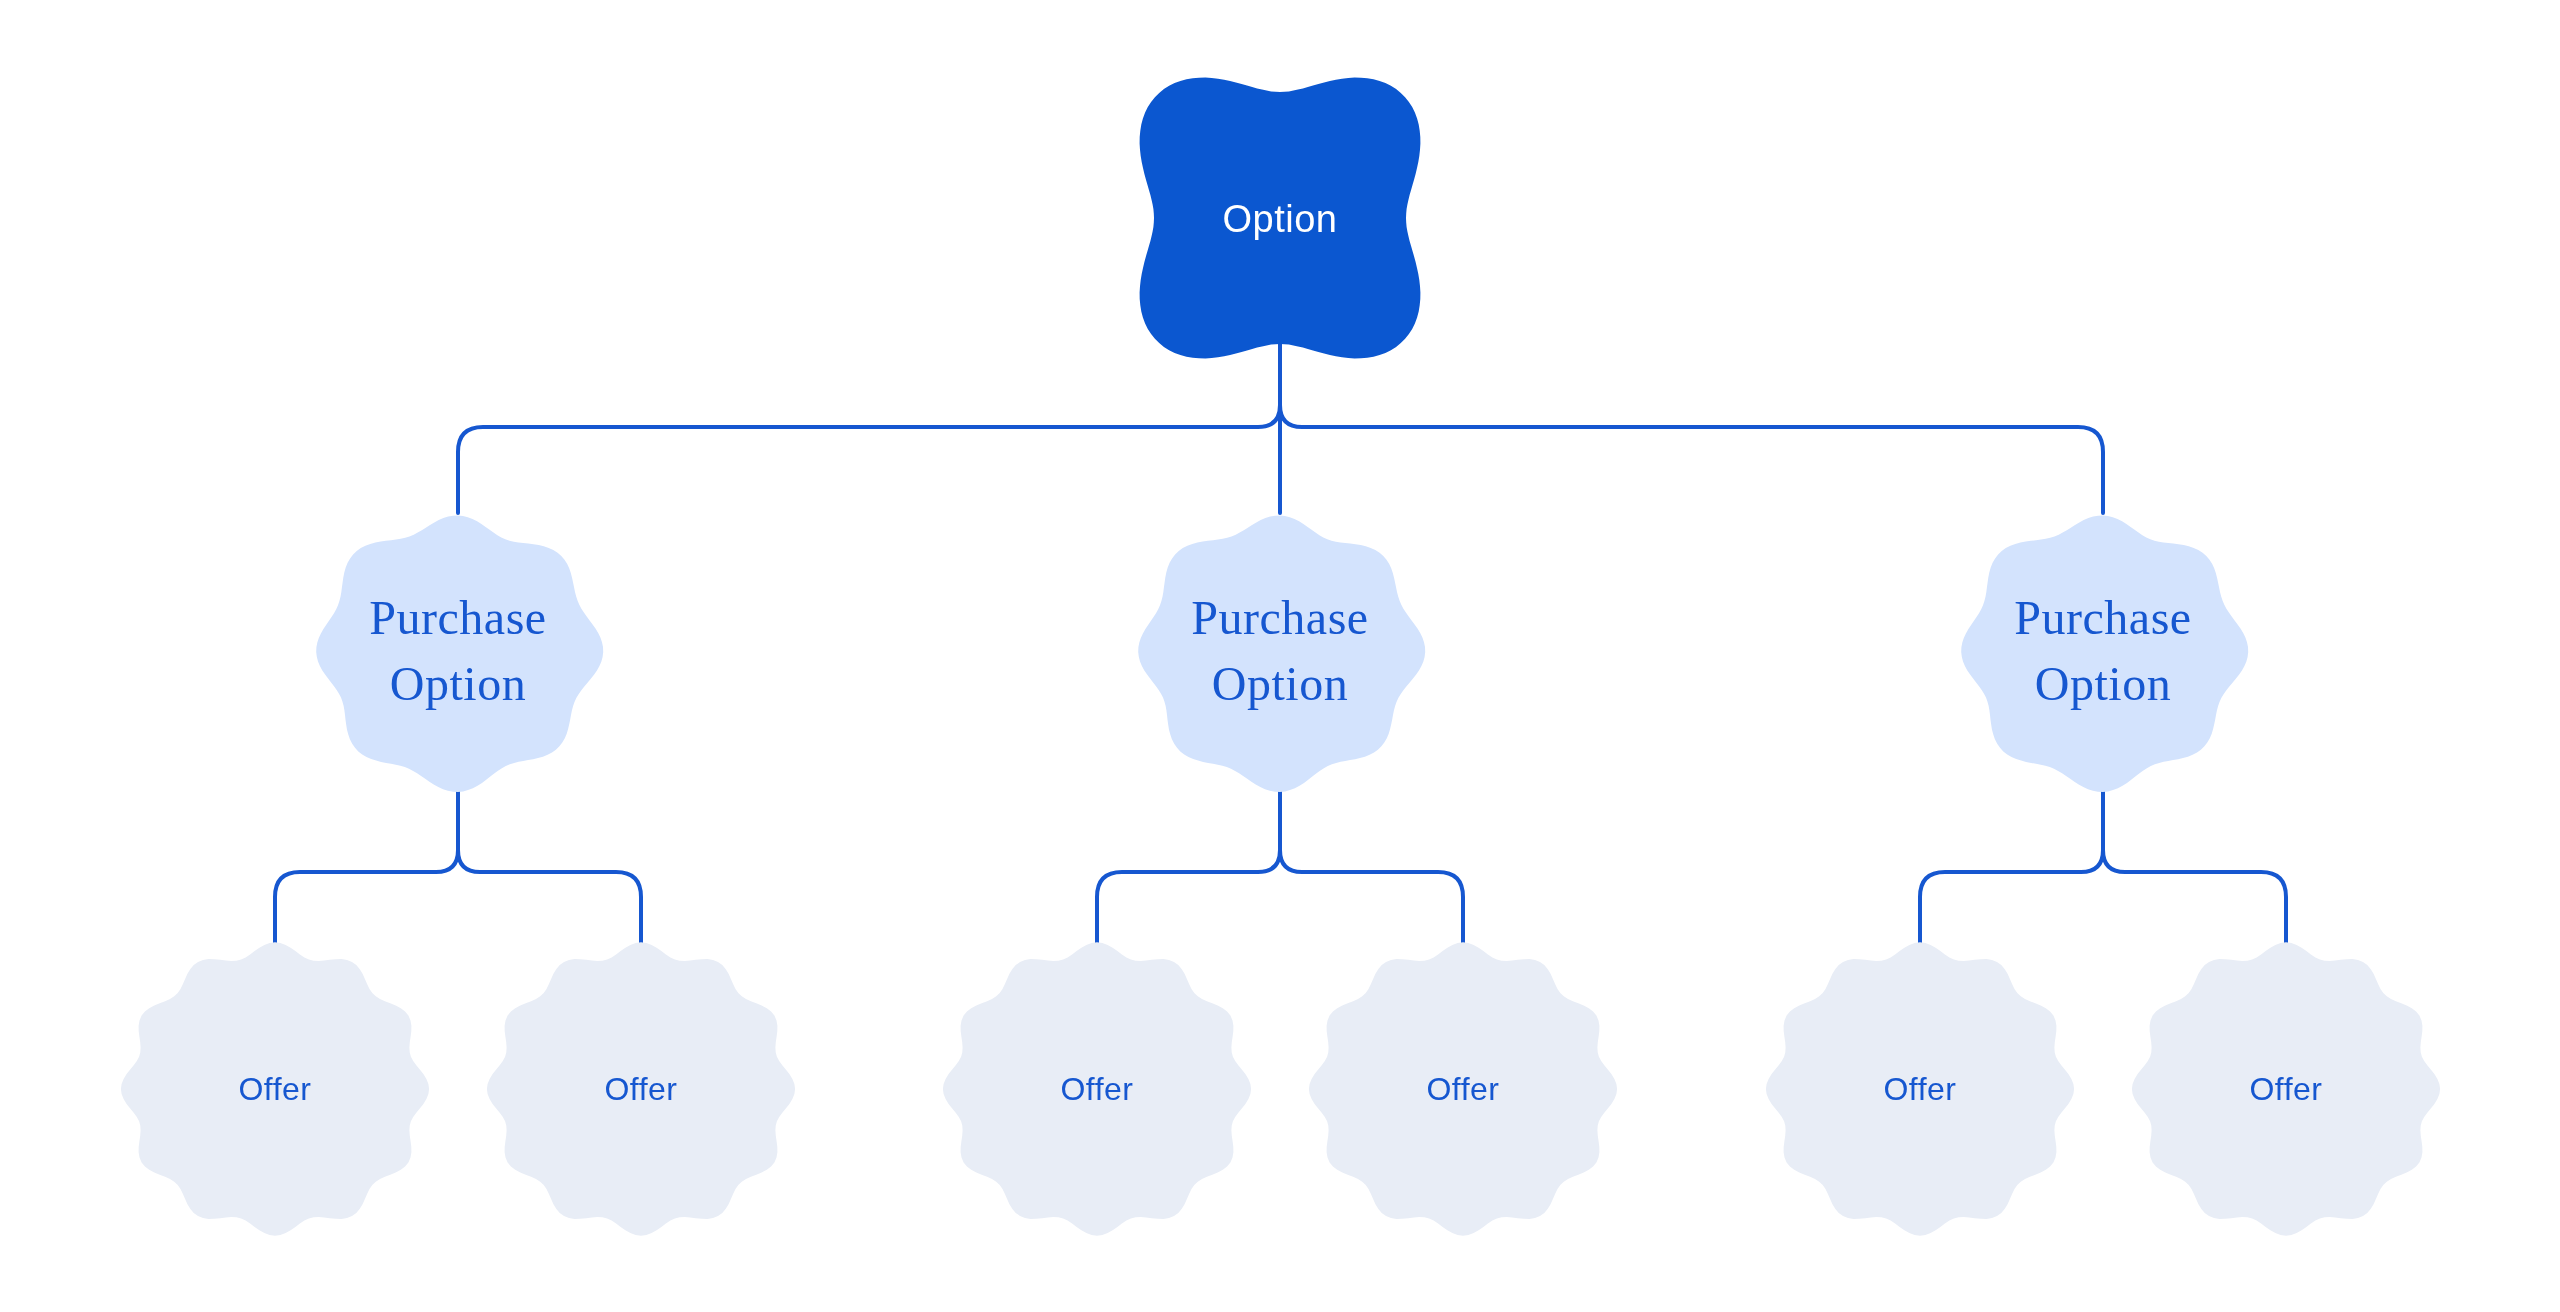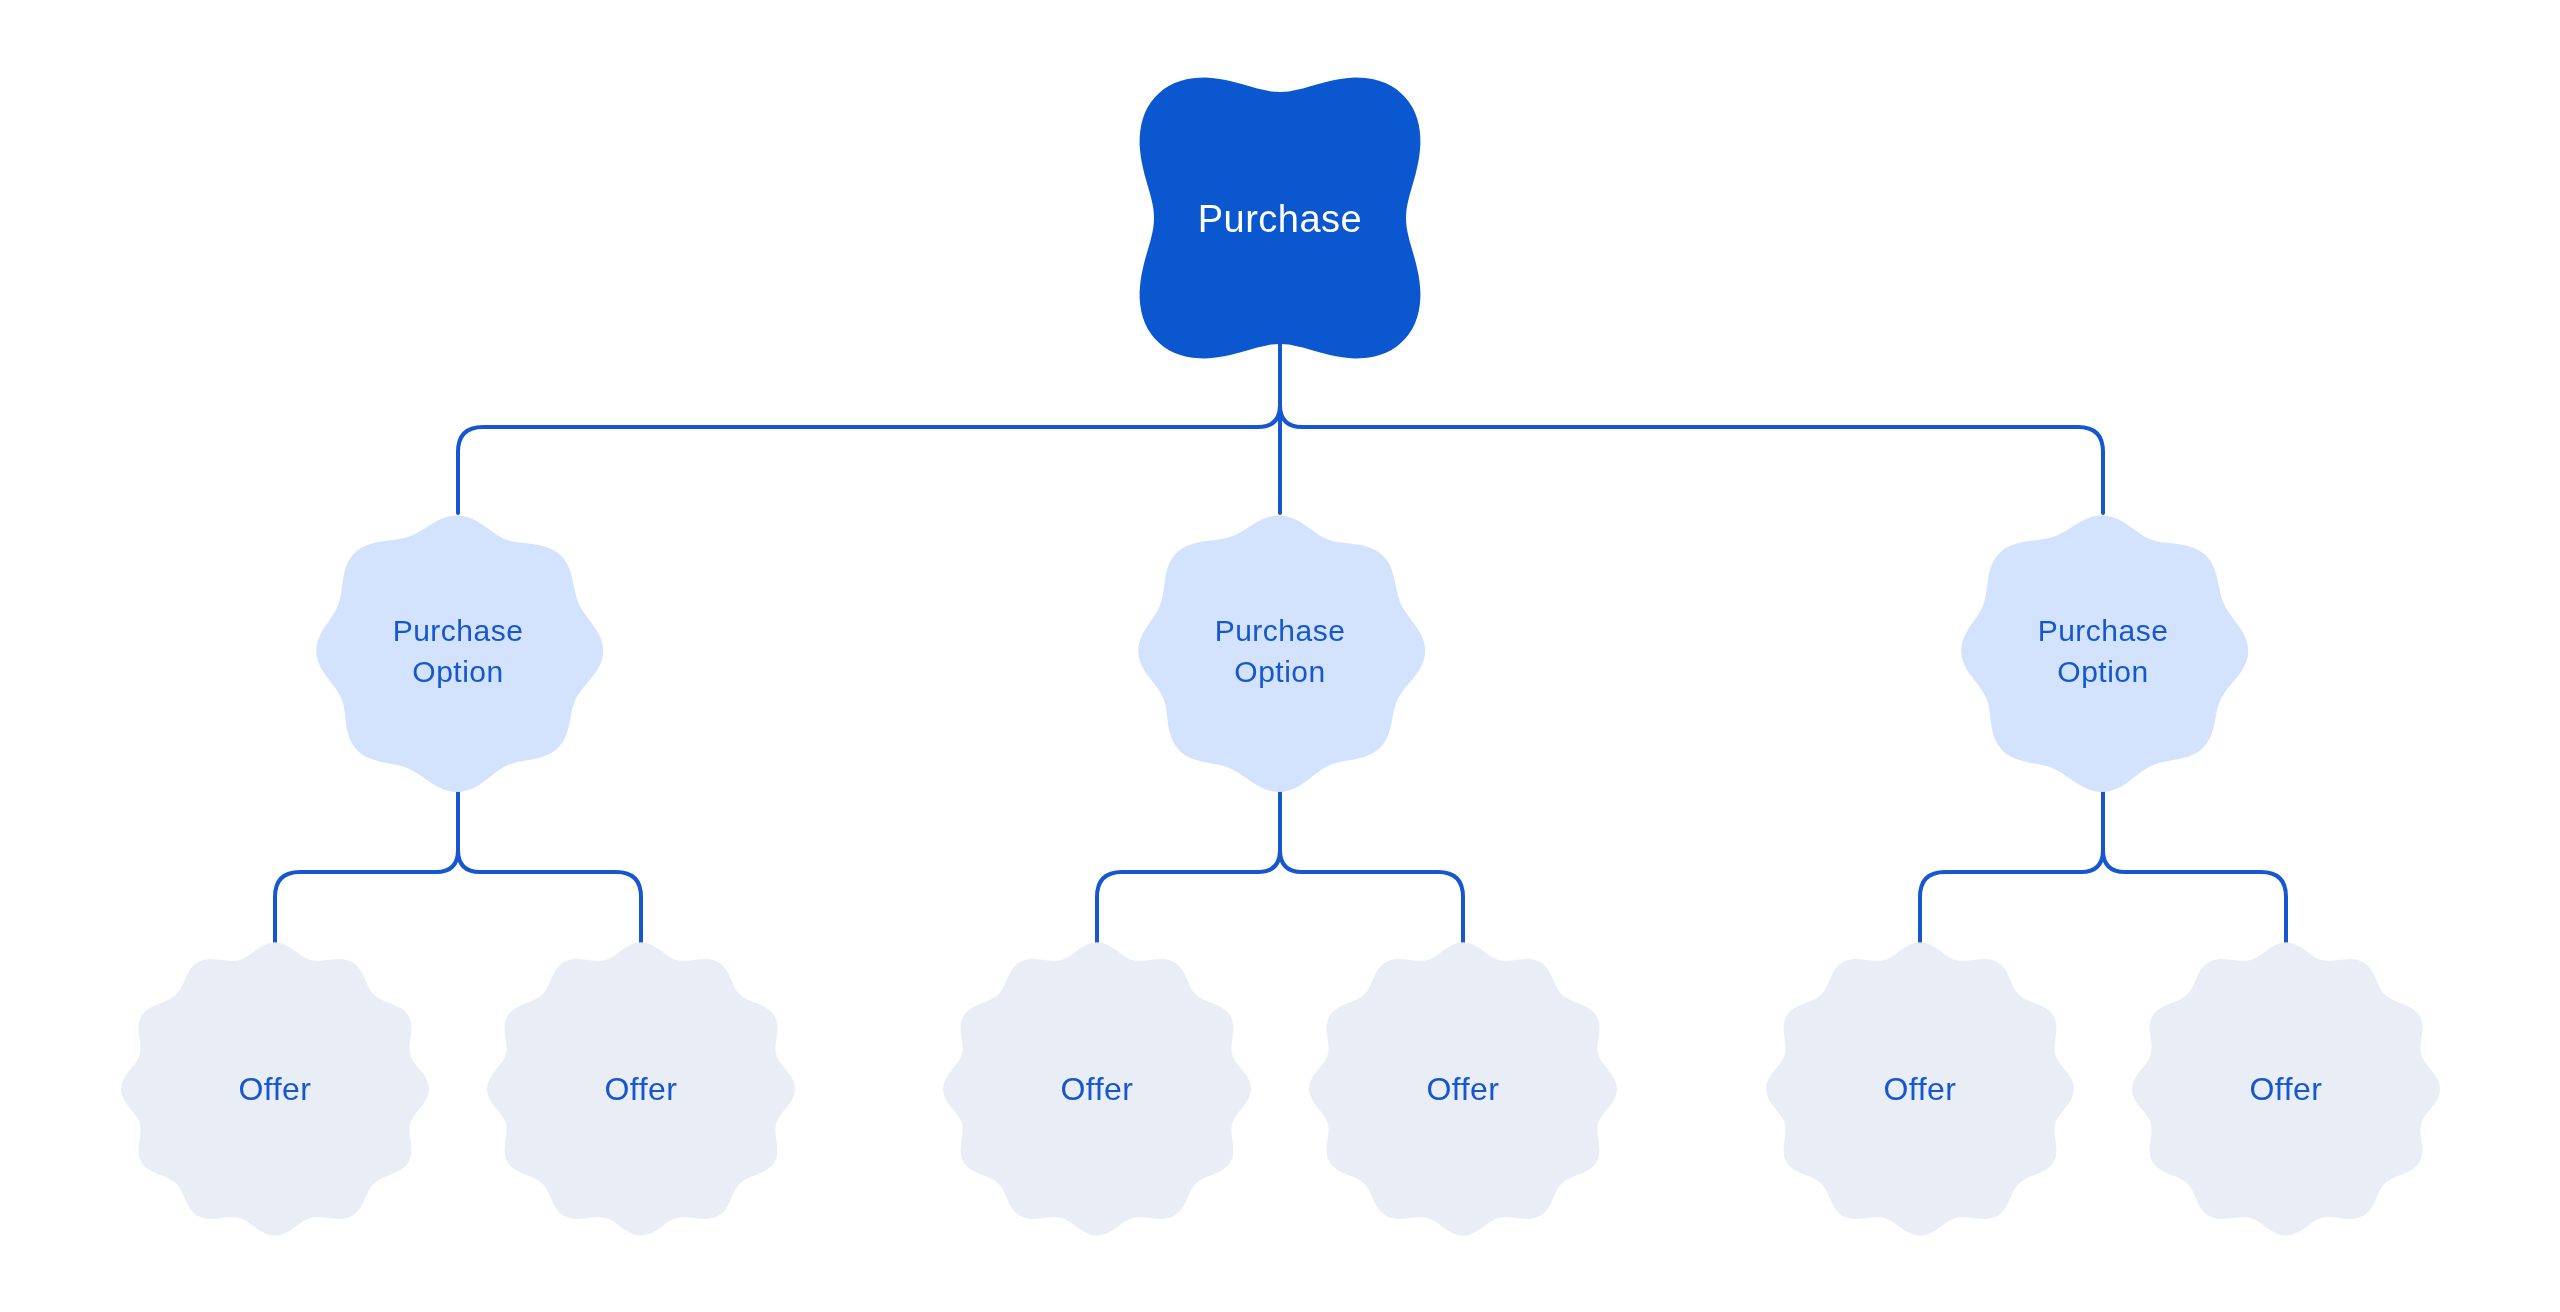--- a/index.html
+++ b/index.html
@@ -36,23 +36,24 @@
     letter-spacing:0.5px;
     white-space:normal;
   }
   .product-label{
     color:var(--product-text);
     font-size:38px;
     width:240px;
   }
   .po-label{
     color:var(--accent);
-    font-size:30px;
+    font-size:48px;
     line-height:1.38;
     width:195px;
+    font-family:Liberation Serif, serif;
   }
   .offer-label{
     color:var(--accent);
     font-size:32px;
     width:240px;
   }
 </style>
 </head>
 <body>
 
@@ -73,21 +74,21 @@
       <path d="M1425.2,652.0L1424.6,656.9L1423.3,661.7L1421.3,666.3L1418.8,670.8L1415.8,675.1L1412.6,679.1L1409.3,683.1L1406.1,686.8L1403.2,690.6L1400.6,694.3L1398.3,698.1L1396.5,702.0L1395.1,706.1L1393.9,710.4L1393.0,714.9L1392.2,719.5L1391.2,724.3L1390.1,729.1L1388.7,733.8L1386.8,738.3L1384.3,742.5L1381.4,746.3L1377.9,749.7L1374.0,752.5L1369.6,754.8L1364.9,756.7L1360.0,758.1L1355.1,759.2L1350.1,760.1L1345.3,760.9L1340.6,761.8L1336.2,762.9L1331.9,764.3L1327.8,766.0L1323.9,768.2L1320.0,770.7L1316.2,773.6L1312.3,776.6L1308.2,779.8L1304.0,782.9L1299.5,785.7L1294.9,788.2L1290.0,790.1L1285.1,791.4L1280.0,791.9L1274.9,791.7L1269.9,790.8L1265.0,789.2L1260.3,787.0L1255.7,784.5L1251.4,781.7L1247.2,778.8L1243.1,775.9L1239.1,773.3L1235.1,770.9L1231.0,768.8L1226.8,767.1L1222.4,765.8L1217.8,764.7L1213.0,763.8L1208.1,762.9L1203.1,761.9L1198.1,760.6L1193.2,759.0L1188.5,757.0L1184.2,754.5L1180.3,751.4L1177.0,747.8L1174.2,743.8L1171.9,739.3L1170.3,734.6L1169.0,729.7L1168.2,724.7L1167.5,719.7L1167.0,714.9L1166.4,710.2L1165.6,705.8L1164.4,701.6L1163.0,697.6L1161.0,693.7L1158.7,690.0L1156.0,686.2L1153.1,682.5L1150.1,678.6L1147.1,674.6L1144.3,670.4L1141.9,666.0L1140.0,661.4L1138.8,656.8L1138.2,652.0L1138.4,647.2L1139.3,642.5L1140.8,637.9L1142.9,633.4L1145.4,629.1L1148.1,625.0L1150.8,621.0L1153.5,617.1L1156.0,613.2L1158.2,609.3L1160.0,605.3L1161.4,601.1L1162.5,596.8L1163.3,592.2L1163.9,587.5L1164.6,582.5L1165.3,577.5L1166.3,572.4L1167.7,567.5L1169.6,562.8L1172.1,558.4L1175.1,554.4L1178.7,550.9L1182.8,548.0L1187.4,545.7L1192.3,543.9L1197.4,542.5L1202.7,541.6L1207.9,540.8L1213.0,540.2L1218.0,539.6L1222.7,538.8L1227.2,537.8L1231.5,536.4L1235.7,534.7L1239.7,532.6L1243.8,530.3L1247.8,527.7L1252.0,525.0L1256.3,522.4L1260.7,520.0L1265.4,518.0L1270.2,516.5L1275.1,515.7L1280.0,515.5L1284.9,516.0L1289.8,517.2L1294.5,519.0L1299.1,521.3L1303.4,524.0L1307.6,526.9L1311.6,529.8L1315.5,532.6L1319.4,535.2L1323.3,537.4L1327.3,539.2L1331.5,540.7L1335.8,541.7L1340.4,542.5L1345.3,543.1L1350.3,543.6L1355.5,544.2L1360.7,545.1L1365.8,546.2L1370.7,547.9L1375.3,550.0L1379.6,552.7L1383.3,555.9L1386.5,559.7L1389.1,563.8L1391.2,568.3L1392.8,573.0L1394.1,577.9L1395.1,582.7L1396.1,587.5L1397.0,592.1L1398.2,596.5L1399.6,600.7L1401.3,604.8L1403.4,608.7L1405.9,612.6L1408.7,616.5L1411.6,620.4L1414.6,624.4L1417.5,628.6L1420.2,633.0L1422.4,637.6L1424.0,642.3L1425.0,647.1Z" class="blob-po"></path>
       <path d="M2248.2,652.0L2247.6,656.9L2246.3,661.7L2244.3,666.3L2241.8,670.8L2238.8,675.1L2235.6,679.1L2232.3,683.1L2229.1,686.8L2226.2,690.6L2223.6,694.3L2221.3,698.1L2219.5,702.0L2218.1,706.1L2216.9,710.4L2216.0,714.9L2215.2,719.5L2214.2,724.3L2213.1,729.1L2211.7,733.8L2209.8,738.3L2207.3,742.5L2204.4,746.3L2200.9,749.7L2197.0,752.5L2192.6,754.8L2187.9,756.7L2183.0,758.1L2178.1,759.2L2173.1,760.1L2168.3,760.9L2163.6,761.8L2159.2,762.9L2154.9,764.3L2150.8,766.0L2146.9,768.2L2143.0,770.7L2139.2,773.6L2135.3,776.6L2131.2,779.8L2127.0,782.9L2122.5,785.7L2117.9,788.2L2113.0,790.1L2108.1,791.4L2103.0,791.9L2097.9,791.7L2092.9,790.8L2088.0,789.2L2083.3,787.0L2078.7,784.5L2074.4,781.7L2070.2,778.8L2066.1,775.9L2062.1,773.3L2058.1,770.9L2054.0,768.8L2049.8,767.1L2045.4,765.8L2040.8,764.7L2036.0,763.8L2031.1,762.9L2026.1,761.9L2021.1,760.6L2016.2,759.0L2011.5,757.0L2007.2,754.5L2003.3,751.4L2000.0,747.8L1997.2,743.8L1994.9,739.3L1993.3,734.6L1992.0,729.7L1991.2,724.7L1990.5,719.7L1990.0,714.9L1989.4,710.2L1988.6,705.8L1987.4,701.6L1986.0,697.6L1984.0,693.7L1981.7,690.0L1979.0,686.2L1976.1,682.5L1973.1,678.6L1970.1,674.6L1967.3,670.4L1964.9,666.0L1963.0,661.4L1961.8,656.8L1961.2,652.0L1961.4,647.2L1962.3,642.5L1963.8,637.9L1965.9,633.4L1968.4,629.1L1971.1,625.0L1973.8,621.0L1976.5,617.1L1979.0,613.2L1981.2,609.3L1983.0,605.3L1984.4,601.1L1985.5,596.8L1986.3,592.2L1986.9,587.5L1987.6,582.5L1988.3,577.5L1989.3,572.4L1990.7,567.5L1992.6,562.8L1995.1,558.4L1998.1,554.4L2001.7,550.9L2005.8,548.0L2010.4,545.7L2015.3,543.9L2020.4,542.5L2025.7,541.6L2030.9,540.8L2036.0,540.2L2041.0,539.6L2045.7,538.8L2050.2,537.8L2054.5,536.4L2058.7,534.7L2062.7,532.6L2066.8,530.3L2070.8,527.7L2075.0,525.0L2079.3,522.4L2083.7,520.0L2088.4,518.0L2093.2,516.5L2098.1,515.7L2103.0,515.5L2107.9,516.0L2112.8,517.2L2117.5,519.0L2122.1,521.3L2126.4,524.0L2130.6,526.9L2134.6,529.8L2138.5,532.6L2142.4,535.2L2146.3,537.4L2150.3,539.2L2154.5,540.7L2158.8,541.7L2163.4,542.5L2168.3,543.1L2173.3,543.6L2178.5,544.2L2183.7,545.1L2188.8,546.2L2193.7,547.9L2198.3,550.0L2202.6,552.7L2206.3,555.9L2209.5,559.7L2212.1,563.8L2214.2,568.3L2215.8,573.0L2217.1,577.9L2218.1,582.7L2219.1,587.5L2220.0,592.1L2221.2,596.5L2222.6,600.7L2224.3,604.8L2226.4,608.7L2228.9,612.6L2231.7,616.5L2234.6,620.4L2237.6,624.4L2240.5,628.6L2243.2,633.0L2245.4,637.6L2247.0,642.3L2248.0,647.1Z" class="blob-po"></path>
       <path d="M429.1,1089.0L428.4,1094.1L426.4,1099.1L423.4,1103.9L419.8,1108.4L416.3,1112.7L413.2,1117.0L410.9,1121.3L409.7,1125.8L409.4,1130.6L409.8,1135.7L410.6,1141.2L411.3,1146.8L411.4,1152.3L410.5,1157.6L408.4,1162.4L405.1,1166.4L400.8,1169.8L395.7,1172.5L390.3,1174.8L384.9,1176.8L380.0,1179.0L375.8,1181.7L372.3,1185.0L369.5,1189.0L367.2,1193.7L365.0,1198.8L362.7,1203.9L359.8,1208.8L356.3,1212.9L352.0,1216.1L347.0,1218.0L341.5,1218.9L335.7,1218.8L329.8,1218.2L324.1,1217.4L318.7,1217.0L313.6,1217.3L308.9,1218.5L304.4,1220.6L299.9,1223.6L295.4,1226.9L290.6,1230.3L285.6,1233.1L280.4,1235.1L275.0,1235.7L269.6,1235.1L264.4,1233.1L259.4,1230.3L254.6,1226.9L250.1,1223.6L245.6,1220.6L241.1,1218.5L236.4,1217.3L231.3,1217.0L225.9,1217.4L220.2,1218.2L214.3,1218.8L208.5,1218.9L203.0,1218.0L198.0,1216.1L193.7,1212.9L190.2,1208.8L187.3,1203.9L185.0,1198.8L182.8,1193.7L180.5,1189.0L177.7,1185.0L174.2,1181.7L170.0,1179.0L165.1,1176.8L159.7,1174.8L154.3,1172.5L149.2,1169.8L144.9,1166.4L141.6,1162.4L139.5,1157.6L138.6,1152.3L138.7,1146.8L139.4,1141.2L140.2,1135.7L140.6,1130.6L140.3,1125.8L139.1,1121.3L136.8,1117.0L133.7,1112.7L130.2,1108.4L126.6,1103.9L123.6,1099.1L121.6,1094.1L120.9,1089.0L121.6,1083.9L123.6,1078.9L126.6,1074.1L130.2,1069.6L133.7,1065.3L136.8,1061.0L139.1,1056.7L140.3,1052.2L140.6,1047.4L140.2,1042.3L139.4,1036.8L138.7,1031.2L138.6,1025.7L139.5,1020.4L141.6,1015.6L144.9,1011.6L149.2,1008.2L154.3,1005.5L159.7,1003.2L165.1,1001.2L170.0,999.0L174.2,996.3L177.7,993.0L180.5,989.0L182.8,984.3L185.0,979.2L187.3,974.1L190.2,969.2L193.7,965.1L198.0,961.9L203.0,960.0L208.5,959.1L214.3,959.2L220.2,959.8L225.9,960.6L231.3,961.0L236.4,960.7L241.1,959.5L245.6,957.4L250.1,954.4L254.6,951.1L259.4,947.7L264.4,944.9L269.6,942.9L275.0,942.3L280.4,942.9L285.6,944.9L290.6,947.7L295.4,951.1L299.9,954.4L304.4,957.4L308.9,959.5L313.6,960.7L318.7,961.0L324.1,960.6L329.8,959.8L335.7,959.2L341.5,959.1L347.0,960.0L352.0,961.9L356.3,965.1L359.8,969.2L362.7,974.1L365.0,979.2L367.2,984.3L369.5,989.0L372.3,993.0L375.8,996.3L380.0,999.0L384.9,1001.2L390.3,1003.2L395.7,1005.5L400.8,1008.2L405.1,1011.6L408.4,1015.6L410.5,1020.4L411.4,1025.7L411.3,1031.2L410.6,1036.8L409.8,1042.3L409.4,1047.4L409.7,1052.2L410.9,1056.7L413.2,1061.0L416.3,1065.3L419.8,1069.6L423.4,1074.1L426.4,1078.9L428.4,1083.9Z" class="blob-offer"></path>
       <path d="M795.1,1089.0L794.4,1094.1L792.4,1099.1L789.4,1103.9L785.8,1108.4L782.3,1112.7L779.2,1117.0L776.9,1121.3L775.7,1125.8L775.4,1130.6L775.8,1135.7L776.6,1141.2L777.3,1146.8L777.4,1152.3L776.5,1157.6L774.4,1162.4L771.1,1166.4L766.8,1169.8L761.7,1172.5L756.3,1174.8L750.9,1176.8L746.0,1179.0L741.8,1181.7L738.3,1185.0L735.5,1189.0L733.2,1193.7L731.0,1198.8L728.7,1203.9L725.8,1208.8L722.3,1212.9L718.0,1216.1L713.0,1218.0L707.5,1218.9L701.7,1218.8L695.8,1218.2L690.1,1217.4L684.7,1217.0L679.6,1217.3L674.9,1218.5L670.4,1220.6L665.9,1223.6L661.4,1226.9L656.6,1230.3L651.6,1233.1L646.4,1235.1L641.0,1235.7L635.6,1235.1L630.4,1233.1L625.4,1230.3L620.6,1226.9L616.1,1223.6L611.6,1220.6L607.1,1218.5L602.4,1217.3L597.3,1217.0L591.9,1217.4L586.2,1218.2L580.3,1218.8L574.5,1218.9L569.0,1218.0L564.0,1216.1L559.7,1212.9L556.2,1208.8L553.3,1203.9L551.0,1198.8L548.8,1193.7L546.5,1189.0L543.7,1185.0L540.2,1181.7L536.0,1179.0L531.1,1176.8L525.7,1174.8L520.3,1172.5L515.2,1169.8L510.9,1166.4L507.6,1162.4L505.5,1157.6L504.6,1152.3L504.7,1146.8L505.4,1141.2L506.2,1135.7L506.6,1130.6L506.3,1125.8L505.1,1121.3L502.8,1117.0L499.7,1112.7L496.2,1108.4L492.6,1103.9L489.6,1099.1L487.6,1094.1L486.9,1089.0L487.6,1083.9L489.6,1078.9L492.6,1074.1L496.2,1069.6L499.7,1065.3L502.8,1061.0L505.1,1056.7L506.3,1052.2L506.6,1047.4L506.2,1042.3L505.4,1036.8L504.7,1031.2L504.6,1025.7L505.5,1020.4L507.6,1015.6L510.9,1011.6L515.2,1008.2L520.3,1005.5L525.7,1003.2L531.1,1001.2L536.0,999.0L540.2,996.3L543.7,993.0L546.5,989.0L548.8,984.3L551.0,979.2L553.3,974.1L556.2,969.2L559.7,965.1L564.0,961.9L569.0,960.0L574.5,959.1L580.3,959.2L586.2,959.8L591.9,960.6L597.3,961.0L602.4,960.7L607.1,959.5L611.6,957.4L616.1,954.4L620.6,951.1L625.4,947.7L630.4,944.9L635.6,942.9L641.0,942.3L646.4,942.9L651.6,944.9L656.6,947.7L661.4,951.1L665.9,954.4L670.4,957.4L674.9,959.5L679.6,960.7L684.7,961.0L690.1,960.6L695.8,959.8L701.7,959.2L707.5,959.1L713.0,960.0L718.0,961.9L722.3,965.1L725.8,969.2L728.7,974.1L731.0,979.2L733.2,984.3L735.5,989.0L738.3,993.0L741.8,996.3L746.0,999.0L750.9,1001.2L756.3,1003.2L761.7,1005.5L766.8,1008.2L771.1,1011.6L774.4,1015.6L776.5,1020.4L777.4,1025.7L777.3,1031.2L776.6,1036.8L775.8,1042.3L775.4,1047.4L775.7,1052.2L776.9,1056.7L779.2,1061.0L782.3,1065.3L785.8,1069.6L789.4,1074.1L792.4,1078.9L794.4,1083.9Z" class="blob-offer"></path>
       <path d="M1251.1,1089.0L1250.4,1094.1L1248.4,1099.1L1245.4,1103.9L1241.8,1108.4L1238.3,1112.7L1235.2,1117.0L1232.9,1121.3L1231.7,1125.8L1231.4,1130.6L1231.8,1135.7L1232.6,1141.2L1233.3,1146.8L1233.4,1152.3L1232.5,1157.6L1230.4,1162.4L1227.1,1166.4L1222.8,1169.8L1217.7,1172.5L1212.3,1174.8L1206.9,1176.8L1202.0,1179.0L1197.8,1181.7L1194.3,1185.0L1191.5,1189.0L1189.2,1193.7L1187.0,1198.8L1184.7,1203.9L1181.8,1208.8L1178.3,1212.9L1174.0,1216.1L1169.0,1218.0L1163.5,1218.9L1157.7,1218.8L1151.8,1218.2L1146.1,1217.4L1140.7,1217.0L1135.6,1217.3L1130.9,1218.5L1126.4,1220.6L1121.9,1223.6L1117.4,1226.9L1112.6,1230.3L1107.6,1233.1L1102.4,1235.1L1097.0,1235.7L1091.6,1235.1L1086.4,1233.1L1081.4,1230.3L1076.6,1226.9L1072.1,1223.6L1067.6,1220.6L1063.1,1218.5L1058.4,1217.3L1053.3,1217.0L1047.9,1217.4L1042.2,1218.2L1036.3,1218.8L1030.5,1218.9L1025.0,1218.0L1020.0,1216.1L1015.7,1212.9L1012.2,1208.8L1009.3,1203.9L1007.0,1198.8L1004.8,1193.7L1002.5,1189.0L999.7,1185.0L996.2,1181.7L992.0,1179.0L987.1,1176.8L981.7,1174.8L976.3,1172.5L971.2,1169.8L966.9,1166.4L963.6,1162.4L961.5,1157.6L960.6,1152.3L960.7,1146.8L961.4,1141.2L962.2,1135.7L962.6,1130.6L962.3,1125.8L961.1,1121.3L958.8,1117.0L955.7,1112.7L952.2,1108.4L948.6,1103.9L945.6,1099.1L943.6,1094.1L942.9,1089.0L943.6,1083.9L945.6,1078.9L948.6,1074.1L952.2,1069.6L955.7,1065.3L958.8,1061.0L961.1,1056.7L962.3,1052.2L962.6,1047.4L962.2,1042.3L961.4,1036.8L960.7,1031.2L960.6,1025.7L961.5,1020.4L963.6,1015.6L966.9,1011.6L971.2,1008.2L976.3,1005.5L981.7,1003.2L987.1,1001.2L992.0,999.0L996.2,996.3L999.7,993.0L1002.5,989.0L1004.8,984.3L1007.0,979.2L1009.3,974.1L1012.2,969.2L1015.7,965.1L1020.0,961.9L1025.0,960.0L1030.5,959.1L1036.3,959.2L1042.2,959.8L1047.9,960.6L1053.3,961.0L1058.4,960.7L1063.1,959.5L1067.6,957.4L1072.1,954.4L1076.6,951.1L1081.4,947.7L1086.4,944.9L1091.6,942.9L1097.0,942.3L1102.4,942.9L1107.6,944.9L1112.6,947.7L1117.4,951.1L1121.9,954.4L1126.4,957.4L1130.9,959.5L1135.6,960.7L1140.7,961.0L1146.1,960.6L1151.8,959.8L1157.7,959.2L1163.5,959.1L1169.0,960.0L1174.0,961.9L1178.3,965.1L1181.8,969.2L1184.7,974.1L1187.0,979.2L1189.2,984.3L1191.5,989.0L1194.3,993.0L1197.8,996.3L1202.0,999.0L1206.9,1001.2L1212.3,1003.2L1217.7,1005.5L1222.8,1008.2L1227.1,1011.6L1230.4,1015.6L1232.5,1020.4L1233.4,1025.7L1233.3,1031.2L1232.6,1036.8L1231.8,1042.3L1231.4,1047.4L1231.7,1052.2L1232.9,1056.7L1235.2,1061.0L1238.3,1065.3L1241.8,1069.6L1245.4,1074.1L1248.4,1078.9L1250.4,1083.9Z" class="blob-offer"></path>
       <path d="M1617.1,1089.0L1616.4,1094.1L1614.4,1099.1L1611.4,1103.9L1607.8,1108.4L1604.3,1112.7L1601.2,1117.0L1598.9,1121.3L1597.7,1125.8L1597.4,1130.6L1597.8,1135.7L1598.6,1141.2L1599.3,1146.8L1599.4,1152.3L1598.5,1157.6L1596.4,1162.4L1593.1,1166.4L1588.8,1169.8L1583.7,1172.5L1578.3,1174.8L1572.9,1176.8L1568.0,1179.0L1563.8,1181.7L1560.3,1185.0L1557.5,1189.0L1555.2,1193.7L1553.0,1198.8L1550.7,1203.9L1547.8,1208.8L1544.3,1212.9L1540.0,1216.1L1535.0,1218.0L1529.5,1218.9L1523.7,1218.8L1517.8,1218.2L1512.1,1217.4L1506.7,1217.0L1501.6,1217.3L1496.9,1218.5L1492.4,1220.6L1487.9,1223.6L1483.4,1226.9L1478.6,1230.3L1473.6,1233.1L1468.4,1235.1L1463.0,1235.7L1457.6,1235.1L1452.4,1233.1L1447.4,1230.3L1442.6,1226.9L1438.1,1223.6L1433.6,1220.6L1429.1,1218.5L1424.4,1217.3L1419.3,1217.0L1413.9,1217.4L1408.2,1218.2L1402.3,1218.8L1396.5,1218.9L1391.0,1218.0L1386.0,1216.1L1381.7,1212.9L1378.2,1208.8L1375.3,1203.9L1373.0,1198.8L1370.8,1193.7L1368.5,1189.0L1365.7,1185.0L1362.2,1181.7L1358.0,1179.0L1353.1,1176.8L1347.7,1174.8L1342.3,1172.5L1337.2,1169.8L1332.9,1166.4L1329.6,1162.4L1327.5,1157.6L1326.6,1152.3L1326.7,1146.8L1327.4,1141.2L1328.2,1135.7L1328.6,1130.6L1328.3,1125.8L1327.1,1121.3L1324.8,1117.0L1321.7,1112.7L1318.2,1108.4L1314.6,1103.9L1311.6,1099.1L1309.6,1094.1L1308.9,1089.0L1309.6,1083.9L1311.6,1078.9L1314.6,1074.1L1318.2,1069.6L1321.7,1065.3L1324.8,1061.0L1327.1,1056.7L1328.3,1052.2L1328.6,1047.4L1328.2,1042.3L1327.4,1036.8L1326.7,1031.2L1326.6,1025.7L1327.5,1020.4L1329.6,1015.6L1332.9,1011.6L1337.2,1008.2L1342.3,1005.5L1347.7,1003.2L1353.1,1001.2L1358.0,999.0L1362.2,996.3L1365.7,993.0L1368.5,989.0L1370.8,984.3L1373.0,979.2L1375.3,974.1L1378.2,969.2L1381.7,965.1L1386.0,961.9L1391.0,960.0L1396.5,959.1L1402.3,959.2L1408.2,959.8L1413.9,960.6L1419.3,961.0L1424.4,960.7L1429.1,959.5L1433.6,957.4L1438.1,954.4L1442.6,951.1L1447.4,947.7L1452.4,944.9L1457.6,942.9L1463.0,942.3L1468.4,942.9L1473.6,944.9L1478.6,947.7L1483.4,951.1L1487.9,954.4L1492.4,957.4L1496.9,959.5L1501.6,960.7L1506.7,961.0L1512.1,960.6L1517.8,959.8L1523.7,959.2L1529.5,959.1L1535.0,960.0L1540.0,961.9L1544.3,965.1L1547.8,969.2L1550.7,974.1L1553.0,979.2L1555.2,984.3L1557.5,989.0L1560.3,993.0L1563.8,996.3L1568.0,999.0L1572.9,1001.2L1578.3,1003.2L1583.7,1005.5L1588.8,1008.2L1593.1,1011.6L1596.4,1015.6L1598.5,1020.4L1599.4,1025.7L1599.3,1031.2L1598.6,1036.8L1597.8,1042.3L1597.4,1047.4L1597.7,1052.2L1598.9,1056.7L1601.2,1061.0L1604.3,1065.3L1607.8,1069.6L1611.4,1074.1L1614.4,1078.9L1616.4,1083.9Z" class="blob-offer"></path>
       <path d="M2074.1,1089.0L2073.4,1094.1L2071.4,1099.1L2068.4,1103.9L2064.8,1108.4L2061.3,1112.7L2058.2,1117.0L2055.9,1121.3L2054.7,1125.8L2054.4,1130.6L2054.8,1135.7L2055.6,1141.2L2056.3,1146.8L2056.4,1152.3L2055.5,1157.6L2053.4,1162.4L2050.1,1166.4L2045.8,1169.8L2040.7,1172.5L2035.3,1174.8L2029.9,1176.8L2025.0,1179.0L2020.8,1181.7L2017.3,1185.0L2014.5,1189.0L2012.2,1193.7L2010.0,1198.8L2007.7,1203.9L2004.8,1208.8L2001.3,1212.9L1997.0,1216.1L1992.0,1218.0L1986.5,1218.9L1980.7,1218.8L1974.8,1218.2L1969.1,1217.4L1963.7,1217.0L1958.6,1217.3L1953.9,1218.5L1949.4,1220.6L1944.9,1223.6L1940.4,1226.9L1935.6,1230.3L1930.6,1233.1L1925.4,1235.1L1920.0,1235.7L1914.6,1235.1L1909.4,1233.1L1904.4,1230.3L1899.6,1226.9L1895.1,1223.6L1890.6,1220.6L1886.1,1218.5L1881.4,1217.3L1876.3,1217.0L1870.9,1217.4L1865.2,1218.2L1859.3,1218.8L1853.5,1218.9L1848.0,1218.0L1843.0,1216.1L1838.7,1212.9L1835.2,1208.8L1832.3,1203.9L1830.0,1198.8L1827.8,1193.7L1825.5,1189.0L1822.7,1185.0L1819.2,1181.7L1815.0,1179.0L1810.1,1176.8L1804.7,1174.8L1799.3,1172.5L1794.2,1169.8L1789.9,1166.4L1786.6,1162.4L1784.5,1157.6L1783.6,1152.3L1783.7,1146.8L1784.4,1141.2L1785.2,1135.7L1785.6,1130.6L1785.3,1125.8L1784.1,1121.3L1781.8,1117.0L1778.7,1112.7L1775.2,1108.4L1771.6,1103.9L1768.6,1099.1L1766.6,1094.1L1765.9,1089.0L1766.6,1083.9L1768.6,1078.9L1771.6,1074.1L1775.2,1069.6L1778.7,1065.3L1781.8,1061.0L1784.1,1056.7L1785.3,1052.2L1785.6,1047.4L1785.2,1042.3L1784.4,1036.8L1783.7,1031.2L1783.6,1025.7L1784.5,1020.4L1786.6,1015.6L1789.9,1011.6L1794.2,1008.2L1799.3,1005.5L1804.7,1003.2L1810.1,1001.2L1815.0,999.0L1819.2,996.3L1822.7,993.0L1825.5,989.0L1827.8,984.3L1830.0,979.2L1832.3,974.1L1835.2,969.2L1838.7,965.1L1843.0,961.9L1848.0,960.0L1853.5,959.1L1859.3,959.2L1865.2,959.8L1870.9,960.6L1876.3,961.0L1881.4,960.7L1886.1,959.5L1890.6,957.4L1895.1,954.4L1899.6,951.1L1904.4,947.7L1909.4,944.9L1914.6,942.9L1920.0,942.3L1925.4,942.9L1930.6,944.9L1935.6,947.7L1940.4,951.1L1944.9,954.4L1949.4,957.4L1953.9,959.5L1958.6,960.7L1963.7,961.0L1969.1,960.6L1974.8,959.8L1980.7,959.2L1986.5,959.1L1992.0,960.0L1997.0,961.9L2001.3,965.1L2004.8,969.2L2007.7,974.1L2010.0,979.2L2012.2,984.3L2014.5,989.0L2017.3,993.0L2020.8,996.3L2025.0,999.0L2029.9,1001.2L2035.3,1003.2L2040.7,1005.5L2045.8,1008.2L2050.1,1011.6L2053.4,1015.6L2055.5,1020.4L2056.4,1025.7L2056.3,1031.2L2055.6,1036.8L2054.8,1042.3L2054.4,1047.4L2054.7,1052.2L2055.9,1056.7L2058.2,1061.0L2061.3,1065.3L2064.8,1069.6L2068.4,1074.1L2071.4,1078.9L2073.4,1083.9Z" class="blob-offer"></path>
       <path d="M2440.1,1089.0L2439.4,1094.1L2437.4,1099.1L2434.4,1103.9L2430.8,1108.4L2427.3,1112.7L2424.2,1117.0L2421.9,1121.3L2420.7,1125.8L2420.4,1130.6L2420.8,1135.7L2421.6,1141.2L2422.3,1146.8L2422.4,1152.3L2421.5,1157.6L2419.4,1162.4L2416.1,1166.4L2411.8,1169.8L2406.7,1172.5L2401.3,1174.8L2395.9,1176.8L2391.0,1179.0L2386.8,1181.7L2383.3,1185.0L2380.5,1189.0L2378.2,1193.7L2376.0,1198.8L2373.7,1203.9L2370.8,1208.8L2367.3,1212.9L2363.0,1216.1L2358.0,1218.0L2352.5,1218.9L2346.7,1218.8L2340.8,1218.2L2335.1,1217.4L2329.7,1217.0L2324.6,1217.3L2319.9,1218.5L2315.4,1220.6L2310.9,1223.6L2306.4,1226.9L2301.6,1230.3L2296.6,1233.1L2291.4,1235.1L2286.0,1235.7L2280.6,1235.1L2275.4,1233.1L2270.4,1230.3L2265.6,1226.9L2261.1,1223.6L2256.6,1220.6L2252.1,1218.5L2247.4,1217.3L2242.3,1217.0L2236.9,1217.4L2231.2,1218.2L2225.3,1218.8L2219.5,1218.9L2214.0,1218.0L2209.0,1216.1L2204.7,1212.9L2201.2,1208.8L2198.3,1203.9L2196.0,1198.8L2193.8,1193.7L2191.5,1189.0L2188.7,1185.0L2185.2,1181.7L2181.0,1179.0L2176.1,1176.8L2170.7,1174.8L2165.3,1172.5L2160.2,1169.8L2155.9,1166.4L2152.6,1162.4L2150.5,1157.6L2149.6,1152.3L2149.7,1146.8L2150.4,1141.2L2151.2,1135.7L2151.6,1130.6L2151.3,1125.8L2150.1,1121.3L2147.8,1117.0L2144.7,1112.7L2141.2,1108.4L2137.6,1103.9L2134.6,1099.1L2132.6,1094.1L2131.9,1089.0L2132.6,1083.9L2134.6,1078.9L2137.6,1074.1L2141.2,1069.6L2144.7,1065.3L2147.8,1061.0L2150.1,1056.7L2151.3,1052.2L2151.6,1047.4L2151.2,1042.3L2150.4,1036.8L2149.7,1031.2L2149.6,1025.7L2150.5,1020.4L2152.6,1015.6L2155.9,1011.6L2160.2,1008.2L2165.3,1005.5L2170.7,1003.2L2176.1,1001.2L2181.0,999.0L2185.2,996.3L2188.7,993.0L2191.5,989.0L2193.8,984.3L2196.0,979.2L2198.3,974.1L2201.2,969.2L2204.7,965.1L2209.0,961.9L2214.0,960.0L2219.5,959.1L2225.3,959.2L2231.2,959.8L2236.9,960.6L2242.3,961.0L2247.4,960.7L2252.1,959.5L2256.6,957.4L2261.1,954.4L2265.6,951.1L2270.4,947.7L2275.4,944.9L2280.6,942.9L2286.0,942.3L2291.4,942.9L2296.6,944.9L2301.6,947.7L2306.4,951.1L2310.9,954.4L2315.4,957.4L2319.9,959.5L2324.6,960.7L2329.7,961.0L2335.1,960.6L2340.8,959.8L2346.7,959.2L2352.5,959.1L2358.0,960.0L2363.0,961.9L2367.3,965.1L2370.8,969.2L2373.7,974.1L2376.0,979.2L2378.2,984.3L2380.5,989.0L2383.3,993.0L2386.8,996.3L2391.0,999.0L2395.9,1001.2L2401.3,1003.2L2406.7,1005.5L2411.8,1008.2L2416.1,1011.6L2419.4,1015.6L2421.5,1020.4L2422.4,1025.7L2422.3,1031.2L2421.6,1036.8L2420.8,1042.3L2420.4,1047.4L2420.7,1052.2L2421.9,1056.7L2424.2,1061.0L2427.3,1065.3L2430.8,1069.6L2434.4,1074.1L2437.4,1078.9L2439.4,1083.9Z" class="blob-offer"></path>
     </svg>
 
-  <div class="node-label product-label" style="left:1280px;top:219px;">Purchase</div>
+  <div class="node-label product-label" style="left:1280px;top:219px;">Option</div>
 
   <div class="node-label po-label" style="left:458px;top:651px;">Purchase Option</div>
   <div class="node-label po-label" style="left:1280px;top:651px;">Purchase Option</div>
   <div class="node-label po-label" style="left:2103px;top:651px;">Purchase Option</div>
 
   <div class="node-label offer-label" style="left:275px;top:1089px;">Offer</div>
   <div class="node-label offer-label" style="left:641px;top:1089px;">Offer</div>
   <div class="node-label offer-label" style="left:1097px;top:1089px;">Offer</div>
   <div class="node-label offer-label" style="left:1463px;top:1089px;">Offer</div>
   <div class="node-label offer-label" style="left:1920px;top:1089px;">Offer</div>

